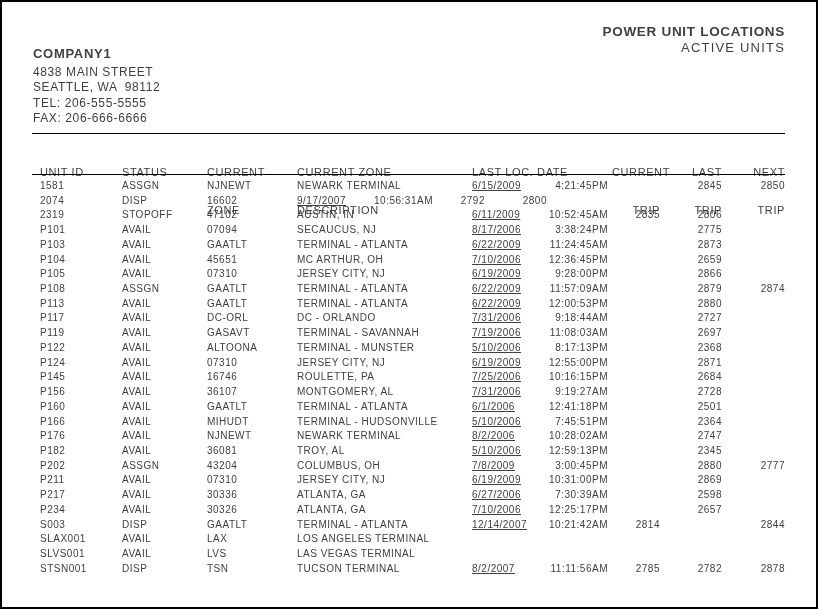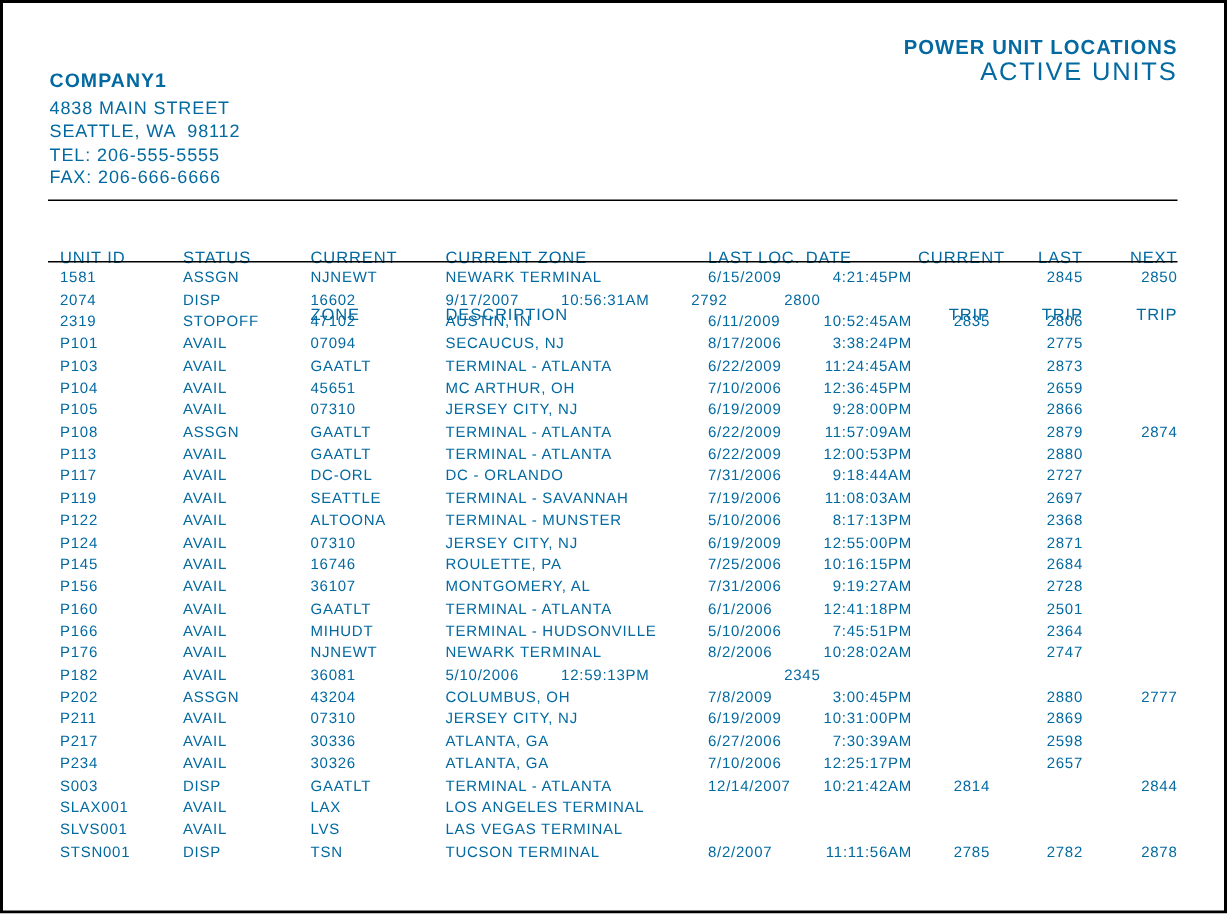--- a/index.html
+++ b/index.html
@@ -1,43 +1,43 @@
 <!DOCTYPE html>
 <html><head>
 <meta charset="utf-8">
 <style>
   html, body { margin:0; padding:0; background:#fff; }
   body { font-family:"Liberation Sans", sans-serif; }
   .page {
     position:relative; width:818px; height:609px; box-sizing:border-box;
-    border:2px solid #000; background:#fff; color:#0369a1; overflow:hidden;
+    border:2px solid #000; background:#fff; color:#404040; overflow:hidden;
   }
   .title-block { position:absolute; top:22px; right:31px; text-align:right; }
   .report-title { font-size:13.5px; font-weight:bold; letter-spacing:0.7px; line-height:15px; }
-  .report-subtitle { font-size:17px; letter-spacing:1.2px; line-height:15px; margin-top:1px; }
+  .report-subtitle { font-size:13px; letter-spacing:1.2px; line-height:15px; margin-top:1px; }
   .company { position:absolute; top:44px; left:31px; }
   .company-name { font-size:13px; font-weight:bold; letter-spacing:0.7px; line-height:16px; margin-bottom:3px; white-space:pre; }
   .addr-line { font-size:12px; letter-spacing:0.6px; line-height:15.3px; white-space:pre; }
   .rule { position:absolute; left:30px; width:753px; border-top:1px solid #000; height:0; }
   .rule-top { top:131px; }
   .rule-mid { top:172px; }
   .table-header { position:absolute; left:30px; top:140px; width:753px; display:flex; font-size:11px; letter-spacing:0.6px; }
   .hl { height:13.5px; line-height:13.5px; white-space:pre; }
   .table-body { position:absolute; left:30px; top:177px; width:753px; }
   .row { display:flex; height:14.72px; line-height:14.72px; font-size:10px; letter-spacing:0.5px; }
   .rc, .hc { box-sizing:border-box; white-space:pre; }
   .c-unit   { width:90px; padding-left:8px; }
   .c-status { width:85px; }
   .c-zone   { width:90px; }
   .c-desc   { width:175px; }
   .c-date   { width:140px; }
   .c-ctrip  { width:48px; text-align:right; }
   .c-ltrip  { width:62px; text-align:right; }
   .c-ntrip  { width:63px; text-align:right; }
-  .d-date { display:inline-block; width:72px; }
+  .d-date { display:inline-block; width:72px;text-decoration:underline; }
   .d-time { display:inline-block; width:64px; text-align:right; }
 </style>
 </head>
 <body>
 
 <div class="page">
 
   <div class="title-block">
     <div class="report-title">POWER UNIT LOCATIONS</div>
     <div class="report-subtitle">ACTIVE UNITS</div>
@@ -196,21 +196,21 @@
     <div class="rc c-desc">DC - ORLANDO</div>
     <div class="rc c-date"><span class="d-date">7/31/2006</span><span class="d-time">9:18:44AM</span></div>
     <div class="rc c-ctrip"></div>
     <div class="rc c-ltrip">2727</div>
     <div class="rc c-ntrip"></div>
   </div>
 
   <div class="row">
     <div class="rc c-unit">P119</div>
     <div class="rc c-status">AVAIL</div>
-    <div class="rc c-zone">SEATTLE</div>
+    <div class="rc c-zone">GASAVT</div>
     <div class="rc c-desc">TERMINAL - SAVANNAH</div>
     <div class="rc c-date"><span class="d-date">7/19/2006</span><span class="d-time">11:08:03AM</span></div>
     <div class="rc c-ctrip"></div>
     <div class="rc c-ltrip">2697</div>
     <div class="rc c-ntrip"></div>
   </div>
 
   <div class="row">
     <div class="rc c-unit">P122</div>
     <div class="rc c-status">AVAIL</div>
@@ -285,20 +285,21 @@
     <div class="rc c-date"><span class="d-date">8/2/2006</span><span class="d-time">10:28:02AM</span></div>
     <div class="rc c-ctrip"></div>
     <div class="rc c-ltrip">2747</div>
     <div class="rc c-ntrip"></div>
   </div>
 
   <div class="row">
     <div class="rc c-unit">P182</div>
     <div class="rc c-status">AVAIL</div>
     <div class="rc c-zone">36081</div>
+    <div class="rc c-desc">TROY, AL</div>
     <div class="rc c-date"><span class="d-date">5/10/2006</span><span class="d-time">12:59:13PM</span></div>
     <div class="rc c-ctrip"></div>
     <div class="rc c-ltrip">2345</div>
     <div class="rc c-ntrip"></div>
   </div>
 
   <div class="row">
     <div class="rc c-unit">P202</div>
     <div class="rc c-status">ASSGN</div>
     <div class="rc c-zone">43204</div>

